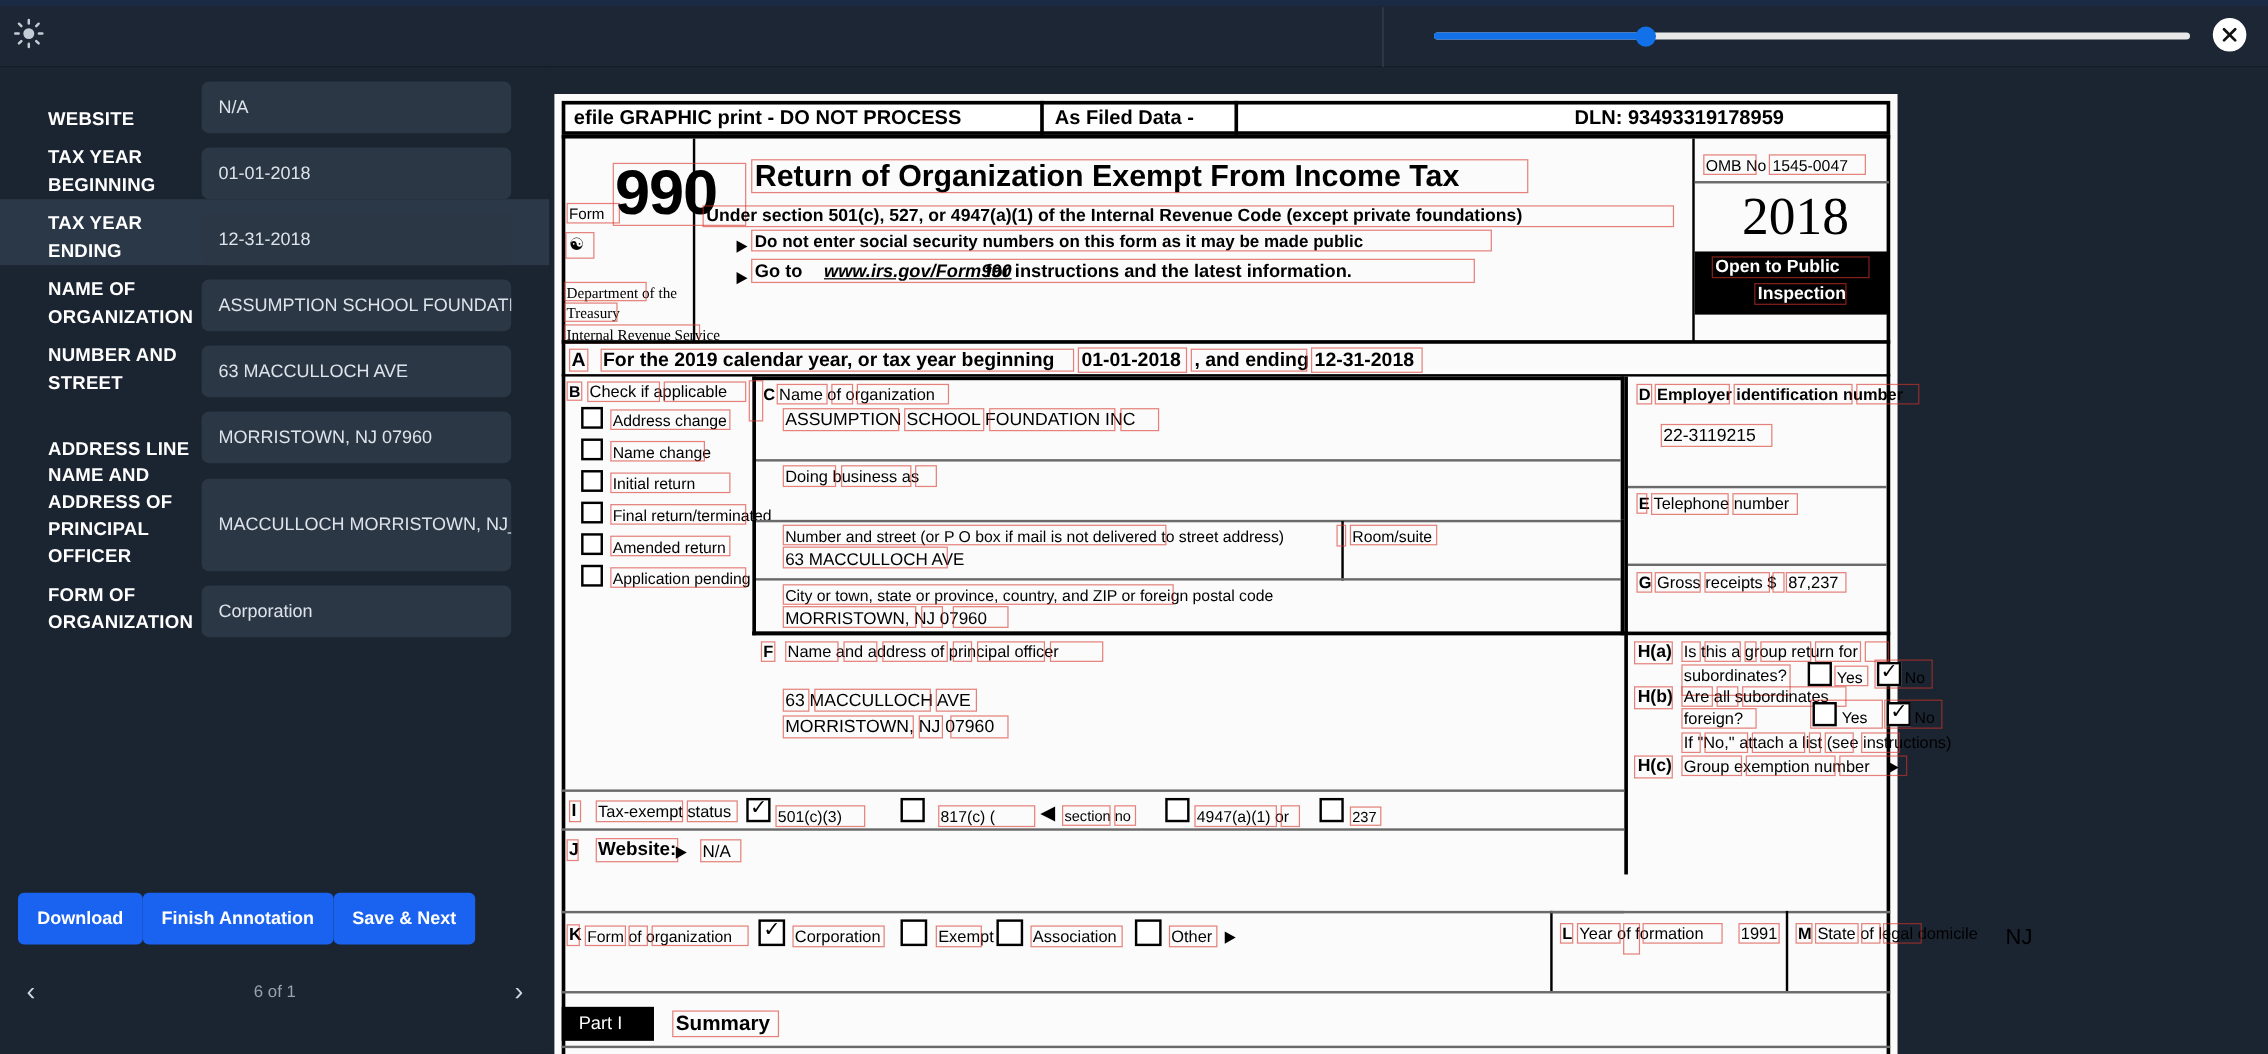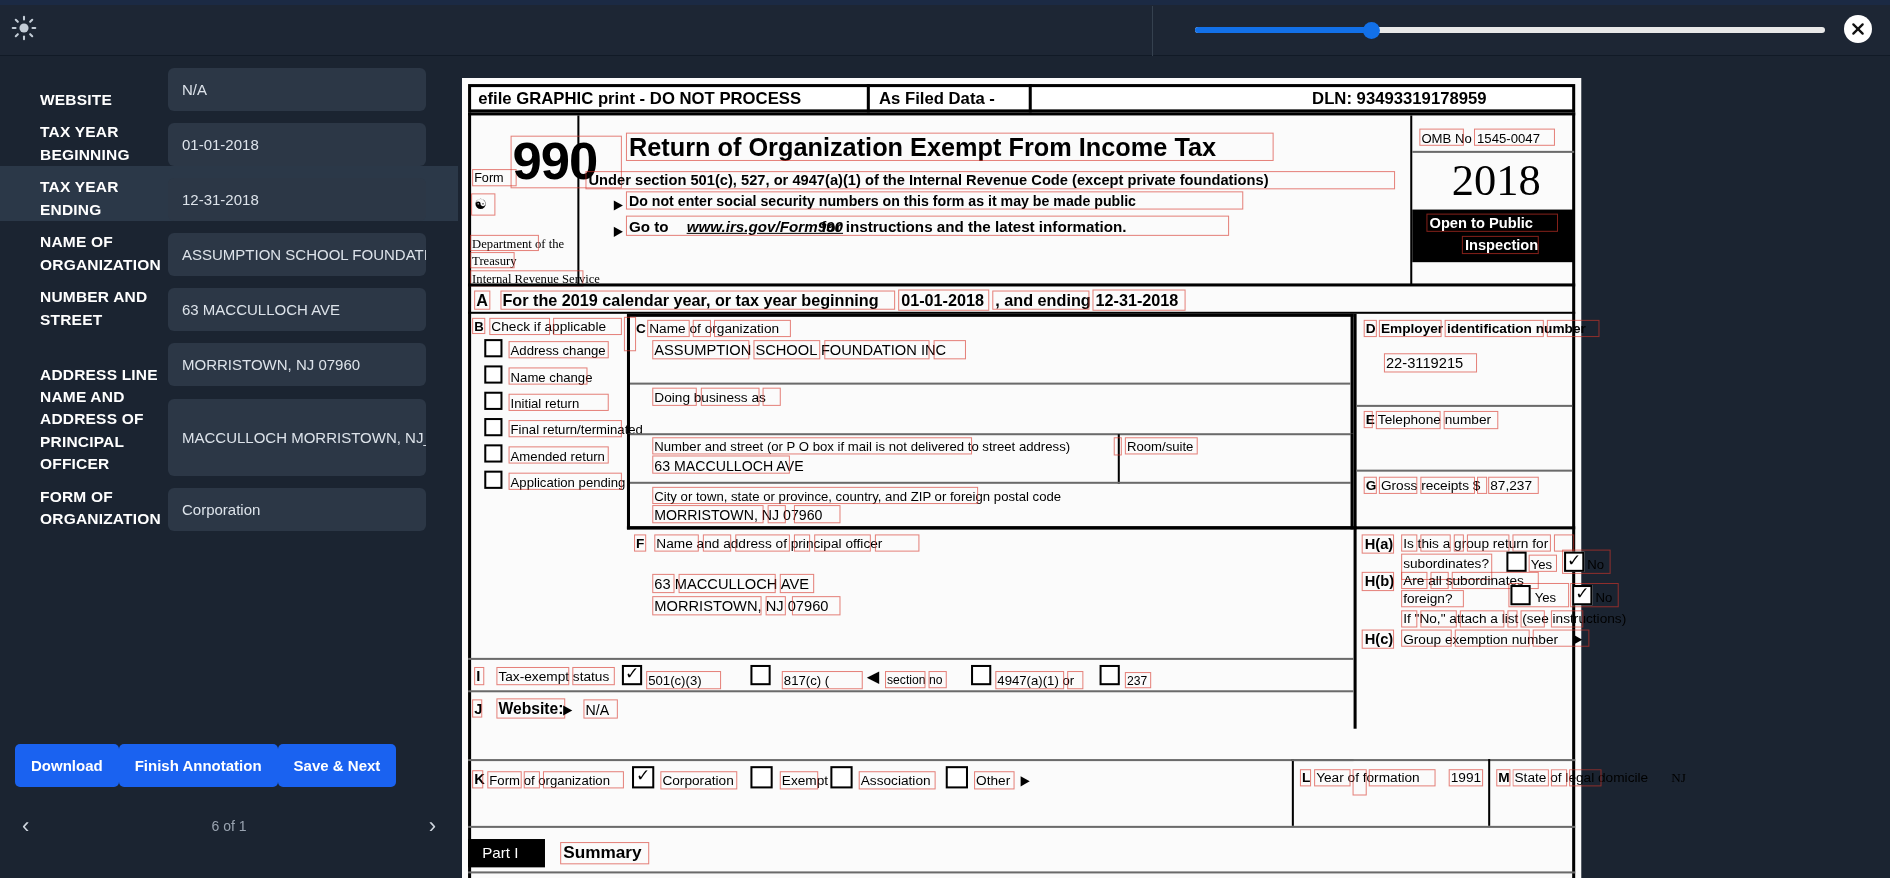--- a/index.html
+++ b/index.html
@@ -555,21 +555,21 @@
       <span class="tx sans" style="left:977px; top:684px; font-size:13.5px;">1991</span>
       <div class="ocr" style="left:975px; top:683px; width:34px; height:17px;"></div>
 
       <div class="vline" style="left:1014px; top:673px; width:2px; height:66px;"></div>
       <span class="tx bold sans" style="left:1024px; top:684px; font-size:13.5px;">M</span>
       <div class="ocr" style="left:1022px; top:683px; width:14px; height:17px;"></div>
       <span class="tx sans" style="left:1040px; top:684px; font-size:13.5px;">State of legal domicile</span>
       <div class="ocr" style="left:1038px; top:683px; width:36px; height:17px;"></div>
       <div class="ocr" style="left:1076px; top:683px; width:16px; height:17px;"></div>
       <div class="ocr" style="left:1094px; top:683px; width:32px; height:17px;"></div>
-      <span class="tx sans" style="left:1195px; top:684px; font-size:13px;font-family:Liberation Serif, serif;">NJ</span>
+      <span class="tx sans" style="left:1195px; top:684px; font-size:18px;">NJ</span>
 
       <div class="thinline" style="left:6px; top:739px; width:1094px; height:2px;"></div>
       <div class="blackbox" style="left:6px; top:752px; width:76px; height:28px;"></div>
       <span class="tx sans" style="left:20px; top:757px; font-size:15px; color:#fff; z-index:3;">Part I</span>
       <span class="tx bold sans" style="left:100px; top:756px; font-size:17px;">Summary</span>
       <div class="ocr" style="left:97px; top:755px; width:88px; height:22px;"></div>
       <div class="thinline" style="left:6px; top:784px; width:1094px; height:2px;"></div>
 
     </div>
   </div>

